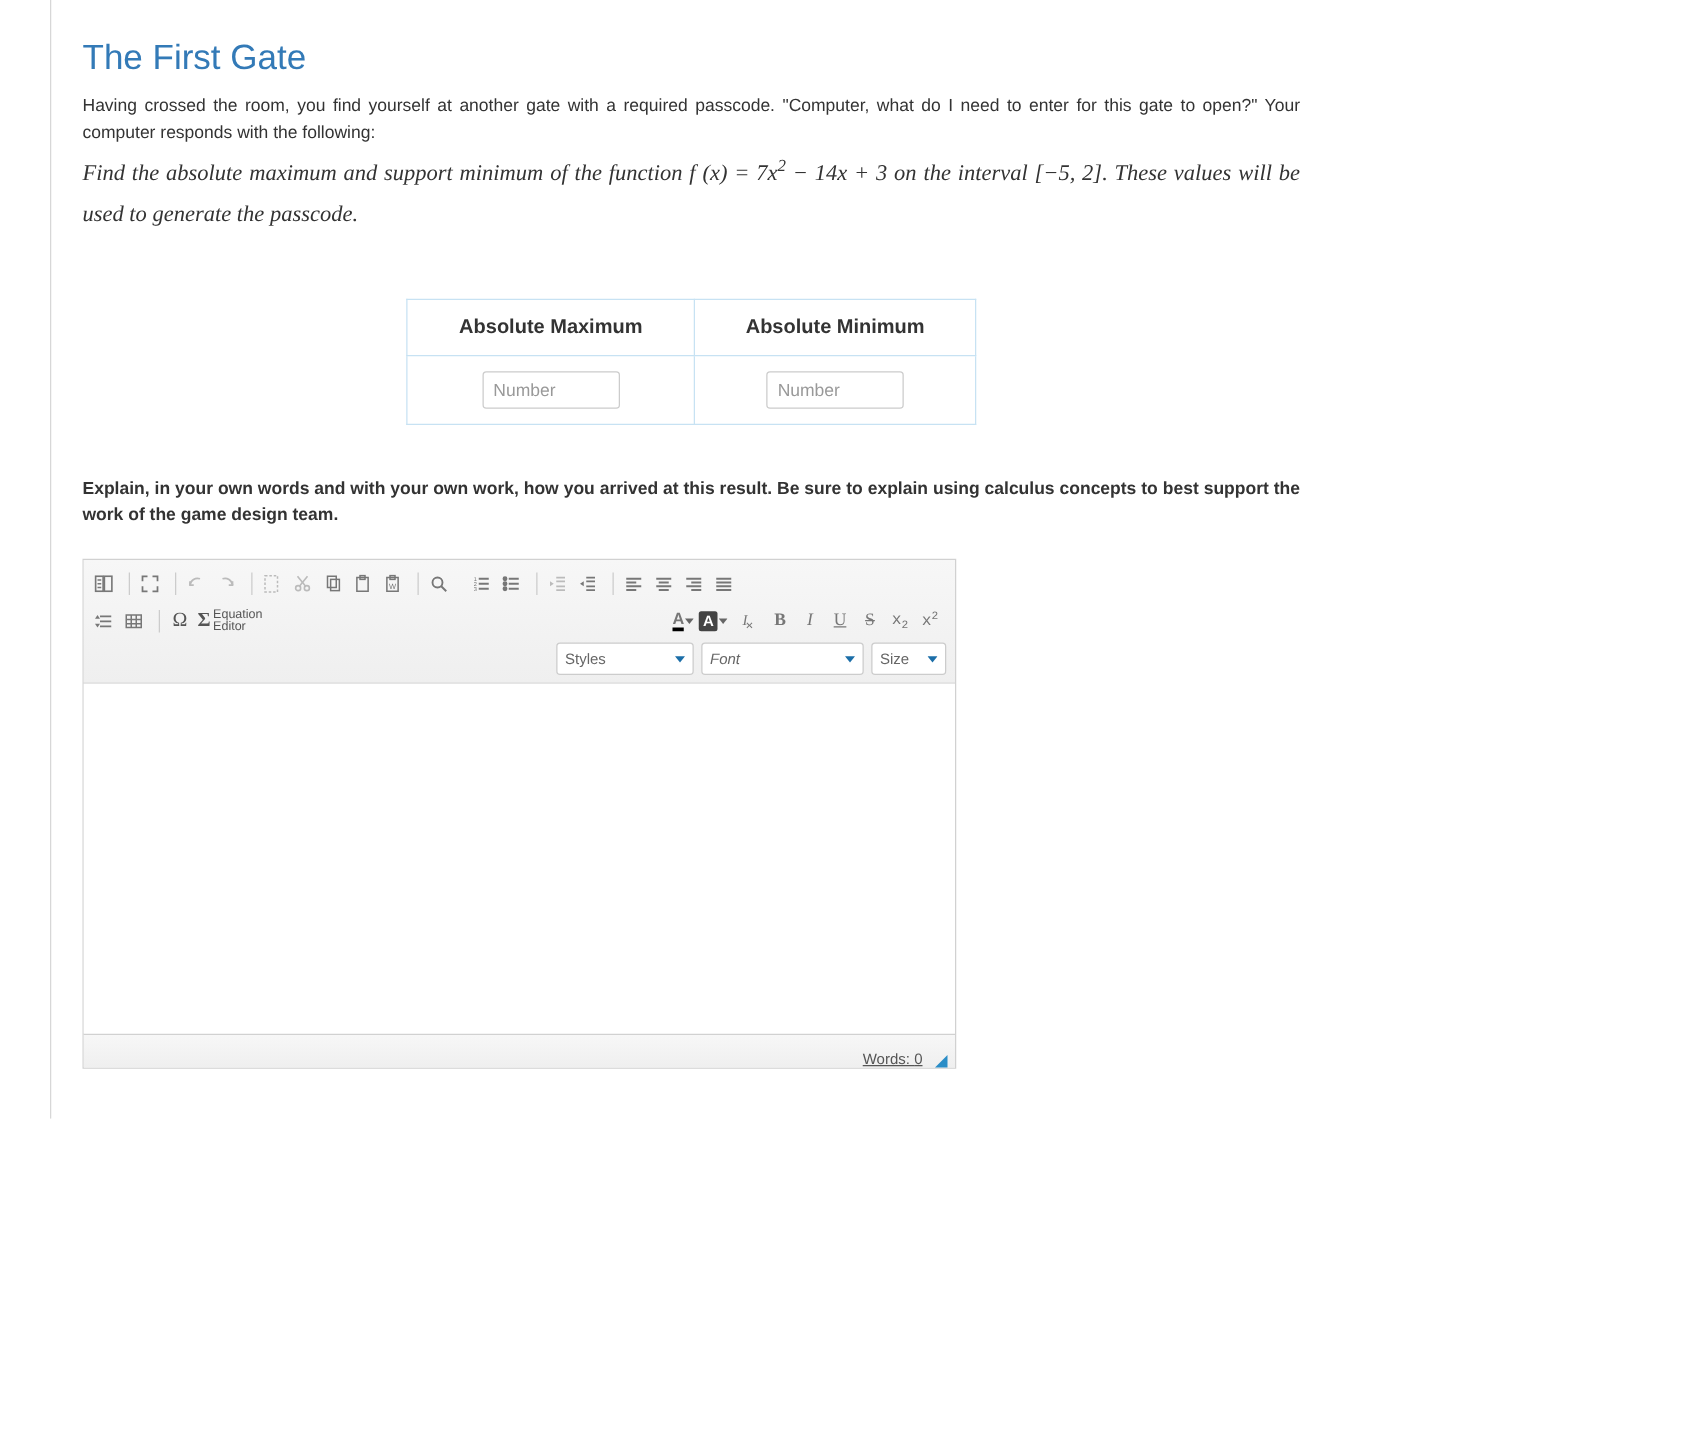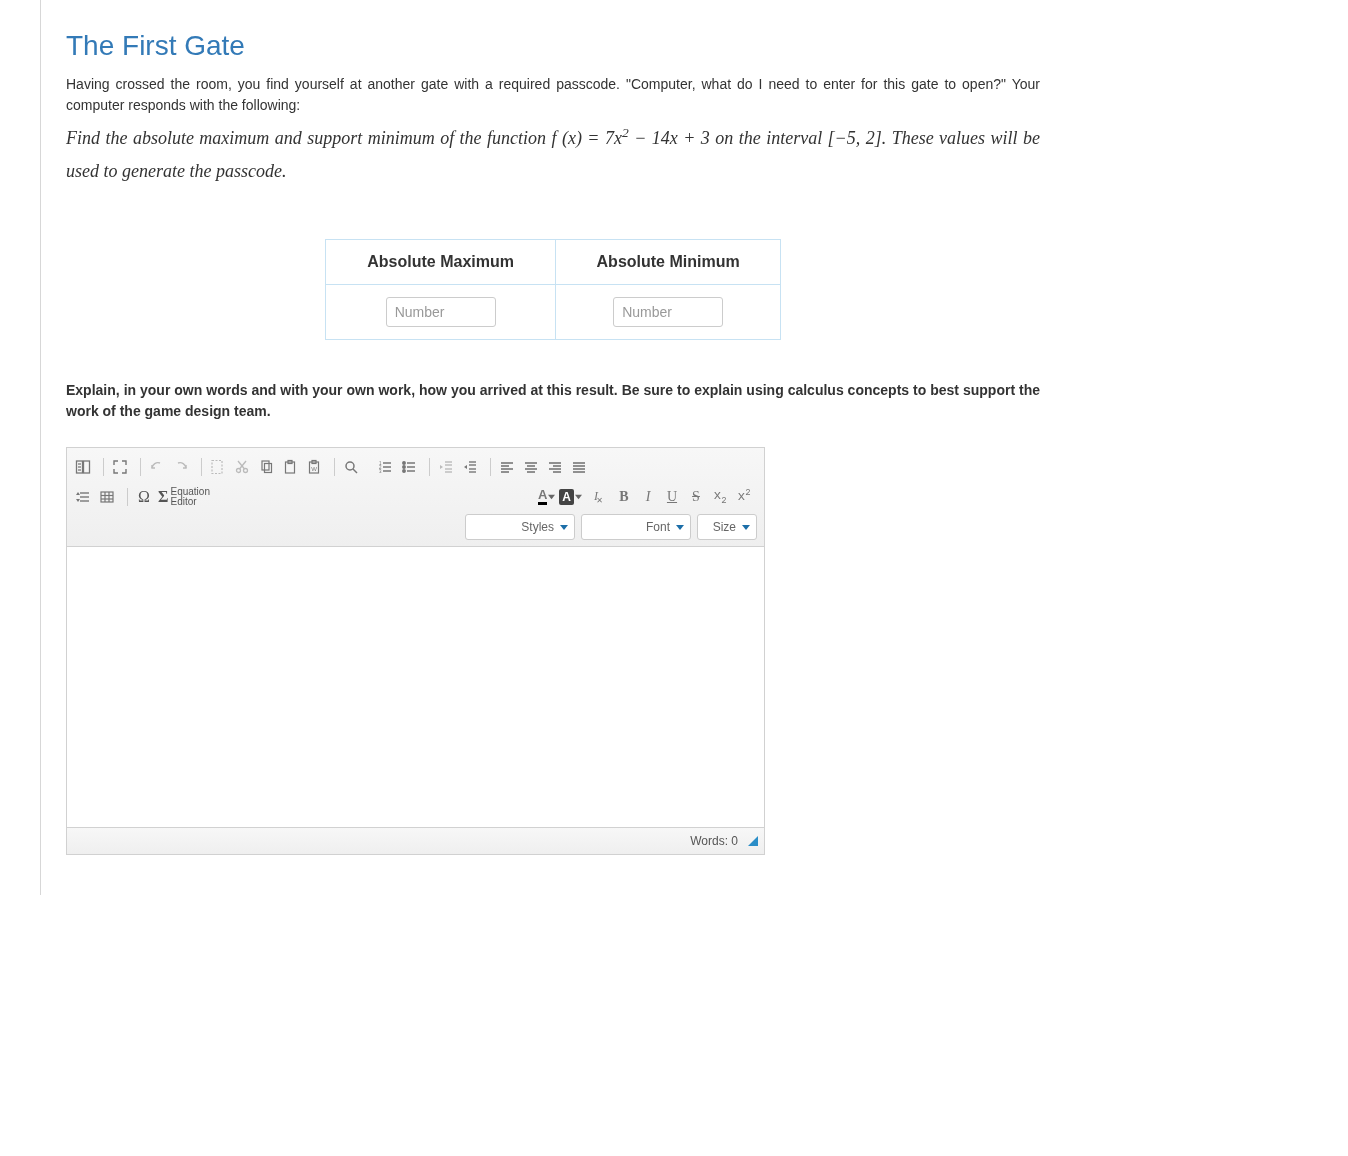--- a/index.html
+++ b/index.html
@@ -115,36 +115,36 @@
     height: 24px;
     border-radius: 3px;
     color: #777;
     cursor: pointer;
   }
   .btn.disabled { color: #bbb; cursor: default; }
   .btn svg { width: 16px; height: 16px; display:block; }
 
   .eq-label { font-size: 10px; line-height: 1; margin-left:2px; color:#555;}
   .combo {
-    display:inline-flex; align-items:center; justify-content:flex-end;
+    display:inline-flex; align-items:center; justify-content:space-between;
     height:26px; border:1px solid #ccc; border-radius:3px; background:#fff;
     padding:0 6px; margin:2px 3px; color:#666; font-size:12px; box-sizing:border-box;
     cursor:pointer;
   }
   .combo .caret{ margin-left:6px; color:#1b6ea8; display:inline-flex;}
   .combo .caret svg{width:8px;height:8px;}
   .combo.styles{width:110px;}
-  .combo.font{width:110px;}
+  .combo.font{width:130px;font-style:italic;}
   .combo.size{width:60px;}
 
   .canvas { height: 280px; background:#fff; }
   .status {
     border-top:1px solid #d1d1d1; background:linear-gradient(#f7f7f7,#efefef);
-    height:26px; display:flex; align-items:center; justify-content:flex-end;
-    padding: 0 6px; font-size:12px; color:#555; position:relative;
+    height:26px; display:flex; align-items:flex-end; justify-content:flex-end;
+    padding: 0 6px; font-size:12px; color:#555; position:relative;text-decoration:underline;
   }
   .resize {
     width:0; height:0; border-style:solid; border-width:0 0 10px 10px;
     border-color: transparent transparent #2a8dc7 transparent; margin-left:10px;
   }
 
   
   .lbl { font-family:Georgia, "Times New Roman", serif; font-size:14px; }
   .lbl.b { font-weight:700; }
   .lbl.i { font-style:italic; }

